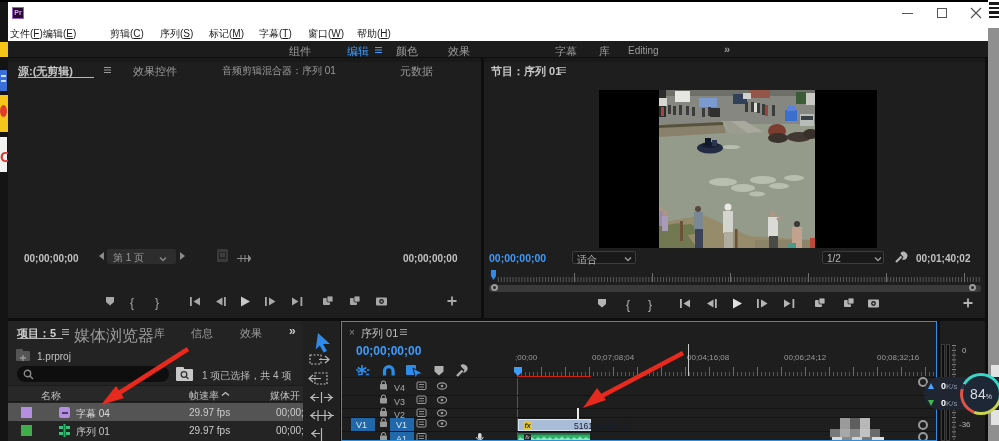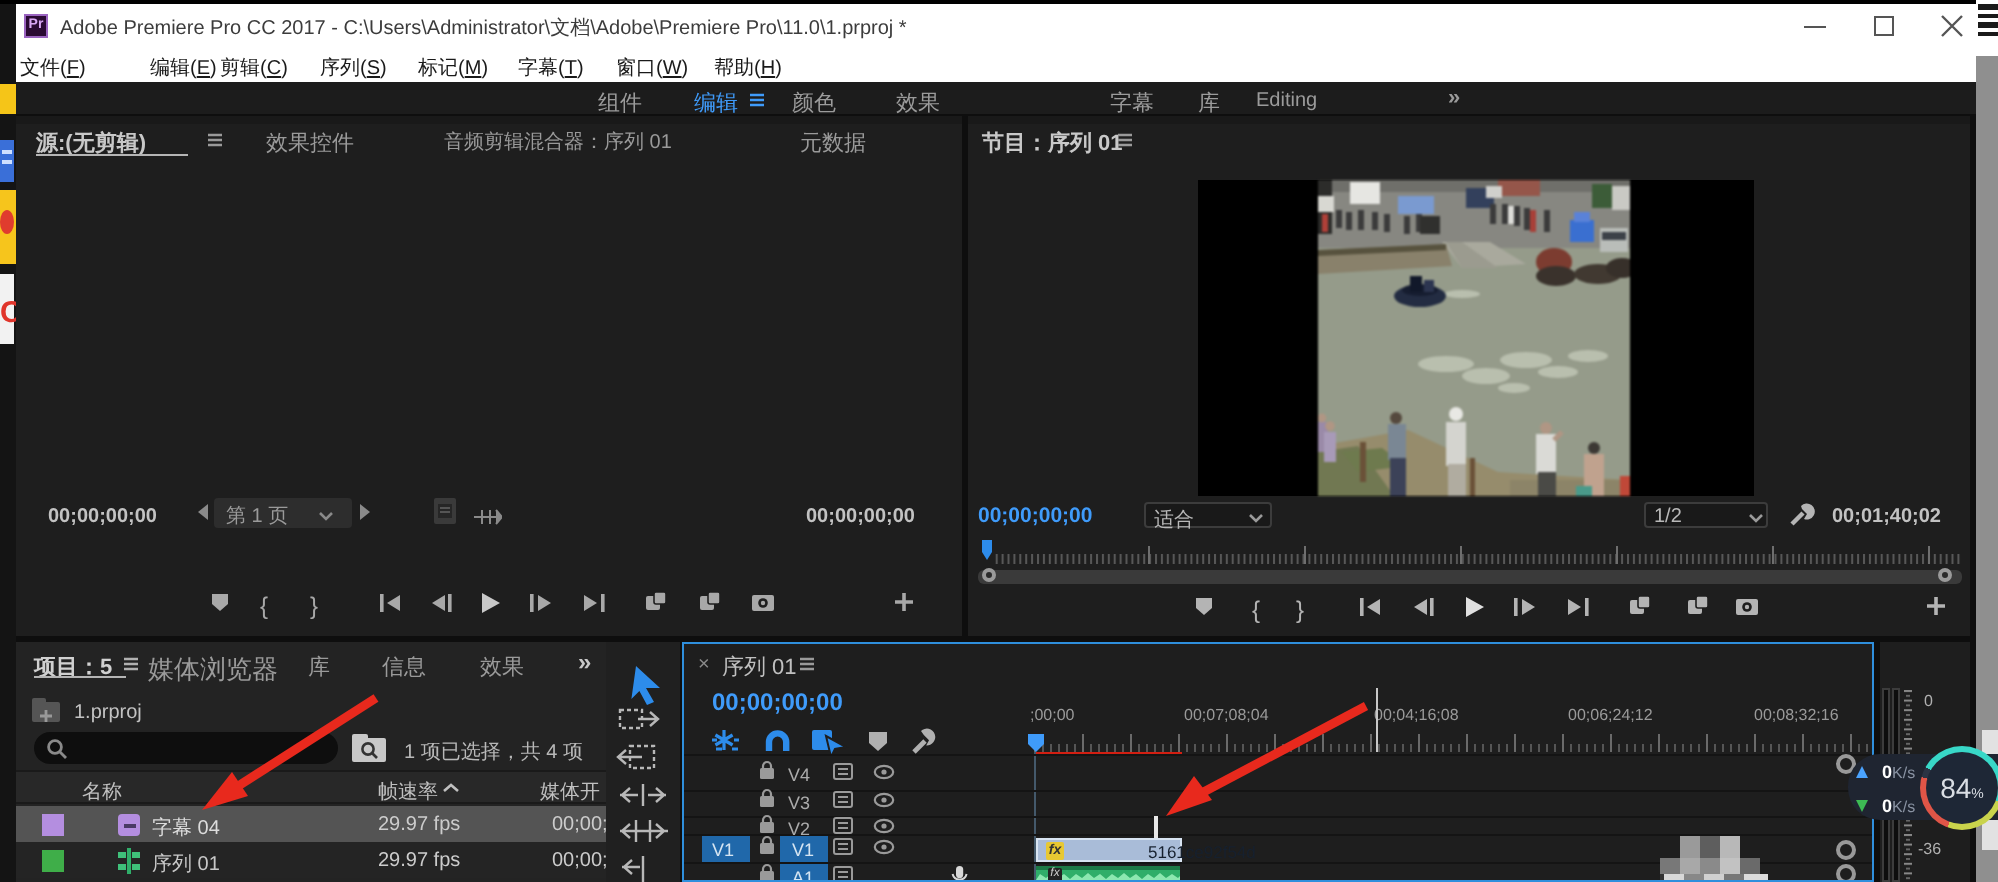--- a/index.html
+++ b/index.html
@@ -26,40 +26,39 @@
 <div class="abs" style="left:989px;top:6.5px;width:10px;height:2.6px;background:#1a1a1a;"></div>
 <div class="abs" style="left:989px;top:11px;width:10px;height:2.6px;background:#1a1a1a;"></div>
 <div class="abs" style="left:989px;top:15.5px;width:10px;height:2.6px;background:#1a1a1a;"></div>
 <div class="abs" style="left:991px;top:365px;width:8px;height:60px;background:#e2e2e2;"></div>
 
 <div class="abs" style="left:8px;top:0;width:980px;height:441px;background:#1d1d1d;"></div>
 <div class="abs" style="left:8px;top:2px;width:980px;height:39px;background:#ffffff;"></div>
 <div class="abs" style="left:0;top:0;width:988px;height:2px;background:#000;"></div>
 
 <div class="abs" style="left:12px;top:7px;width:12px;height:12px;background:#2a0a33;border:1px solid #9a63c0;color:#d9a6f5;font-size:7px;line-height:10px;text-align:center;font-weight:bold;">Pr</div>
-<div class="abs" style="left:30px;top:7px;font-size:10px;color:#3c3c3c;">Adobe Premiere Pro CC 2017 - C:\Users\Administrator\文档\Adobe\Premiere Pro\11.0\1.prproj *</div>
 <div class="abs" style="left:902px;top:13px;width:11px;height:1px;background:#555;"></div>
 <div class="abs" style="left:937px;top:8px;width:10px;height:10px;border:1px solid #555;"></div>
 <svg class="abs" style="left:970px;top:7px;" width="12" height="12">
       <path d="M1 1 L11 11 M11 1 L1 11" stroke="#555" stroke-width="1.2"></path>
     </svg>
 
 <div class="abs" style="left:0;top:27px;font-size:10px;color:#1a1a1a;">
 <span class="abs" style="left:10px;">文件(<u>F</u>)</span>
-      <span class="abs" style="left:75px;">编辑(<u>E</u>)</span>
+      <span class="abs" style="left:43px;">编辑(<u>E</u>)</span>
       <span class="abs" style="left:110px;">剪辑(<u>C</u>)</span>
       <span class="abs" style="left:160px;">序列(<u>S</u>)</span>
       <span class="abs" style="left:209px;">标记(<u>M</u>)</span>
       <span class="abs" style="left:259px;">字幕(<u>T</u>)</span>
       <span class="abs" style="left:308px;">窗口(<u>W</u>)</span>
       <span class="abs" style="left:357px;">帮助(<u>H</u>)</span>
 </div>
 
 <div class="abs" style="left:8px;top:41px;width:980px;height:17px;background:#1c1c1c;color:#9b9b9b;font-size:11px;">
-<span class="abs" style="left:291px;top:3px;">组件</span>
+<span class="abs" style="left:281px;top:3px;">组件</span>
 <span class="abs" style="left:339px;top:3px;color:#3f9bfa;">编辑</span>
 <span class="abs" style="left:366px;top:5px;">
         <svg width="9" height="8">
           <path d="M1 1.5 h7 M1 4 h7 M1 6.5 h7" stroke="#3f9bfa" stroke-width="1.2"></path>
         </svg>
       </span>
 <span class="abs" style="left:388px;top:3px;">颜色</span>
 <span class="abs" style="left:440px;top:3px;">效果</span>
 <span class="abs" style="left:492px;top:17px;">音频</span>
 <span class="abs" style="left:547px;top:3px;">字幕</span>
@@ -300,21 +299,21 @@
 <div class="abs" style="left:8px;top:318px;width:980px;height:3px;background:#0e0e0e;"></div>
 
 <div class="abs" id="projpanel" style="left:8px;top:321px;width:295px;height:120px;background:#232323;overflow:hidden;">
   <div class="abs" style="left:9px;top:5px;font-size:11px;color:#d0d0d0;font-weight:bold;">项目：5</div>
   <div class="abs" style="left:53px;top:7px;">
         <svg width="9" height="8">
           <path d="M1 1.5 h7 M1 4 h7 M1 6.5 h7" stroke="#b0b0b0" stroke-width="1.2"></path>
         </svg>
       </div>
   <div class="abs" style="left:9px;top:17px;width:46px;height:1px;background:#b5b5b5;"></div>
-  <div class="abs" style="left:66px;top:5px;font-size:13px;color:#9a9a9a;">媒体浏览器</div>
+  <div class="abs" style="left:66px;top:5px;font-size:16px;color:#9a9a9a;">媒体浏览器</div>
   <div class="abs" style="left:146px;top:5px;font-size:11px;color:#9a9a9a;">库</div>
   <div class="abs" style="left:183px;top:5px;font-size:11px;color:#9a9a9a;">信息</div>
   <div class="abs" style="left:232px;top:5px;font-size:11px;color:#9a9a9a;">效果</div>
   <div class="abs" style="left:281px;top:3px;font-size:12px;color:#c8c8c8;font-weight:bold;">»</div>
 
   <svg class="abs" style="left:8px;top:28px;" width="15" height="12">
         <rect x="0" y="2" width="14" height="10" rx="1" fill="#555"></rect>
         <rect x="0" y="0" width="7" height="4" rx="1" fill="#555"></rect>
         <path d="M4 9 h6 M7 6 v6" stroke="#999" stroke-width="1.4" fill="none"></path>
       </svg>

